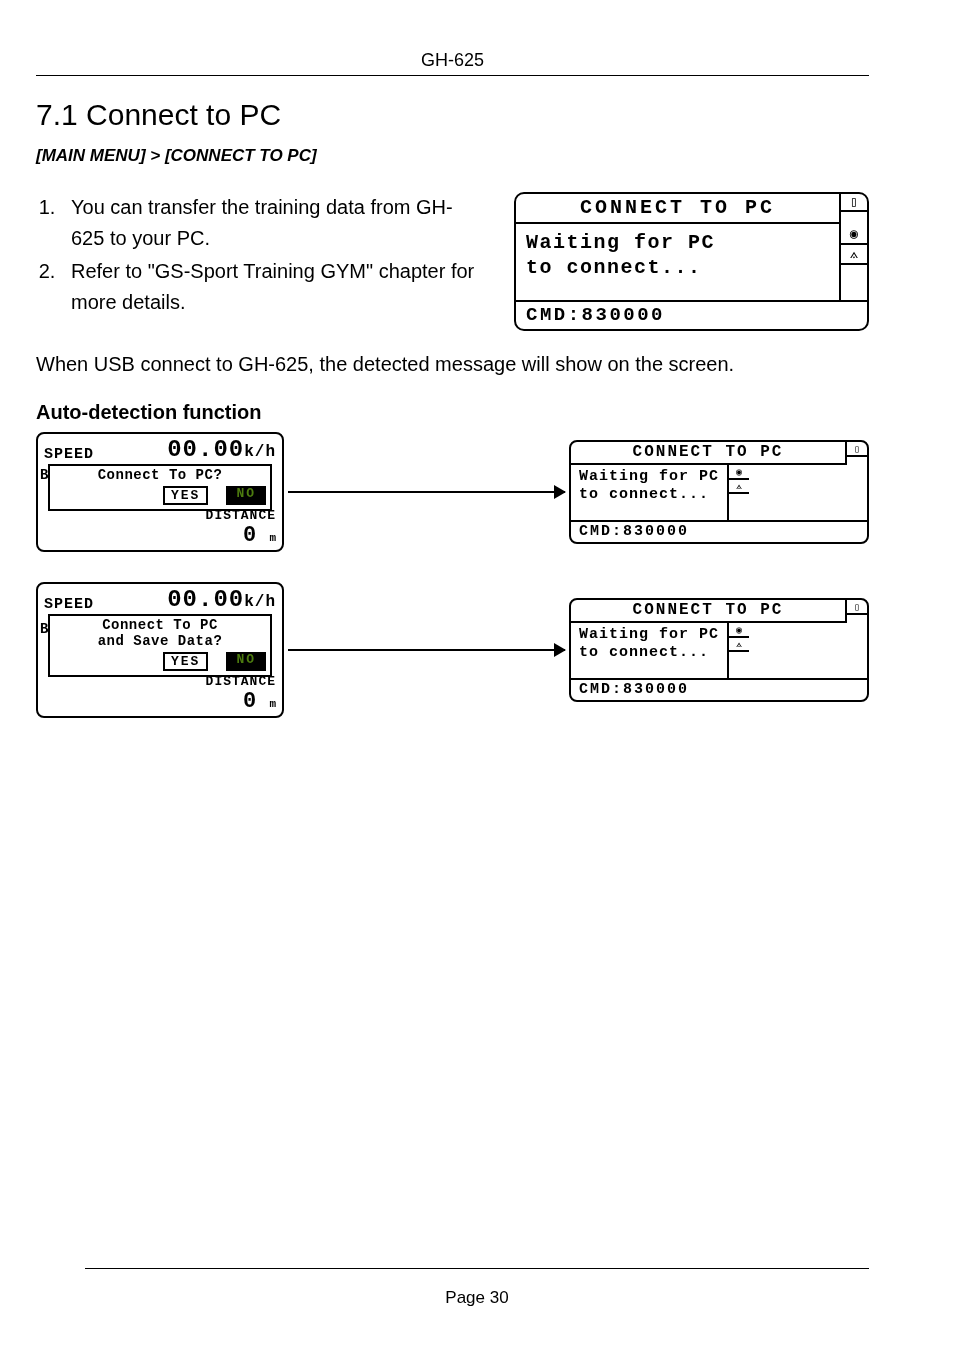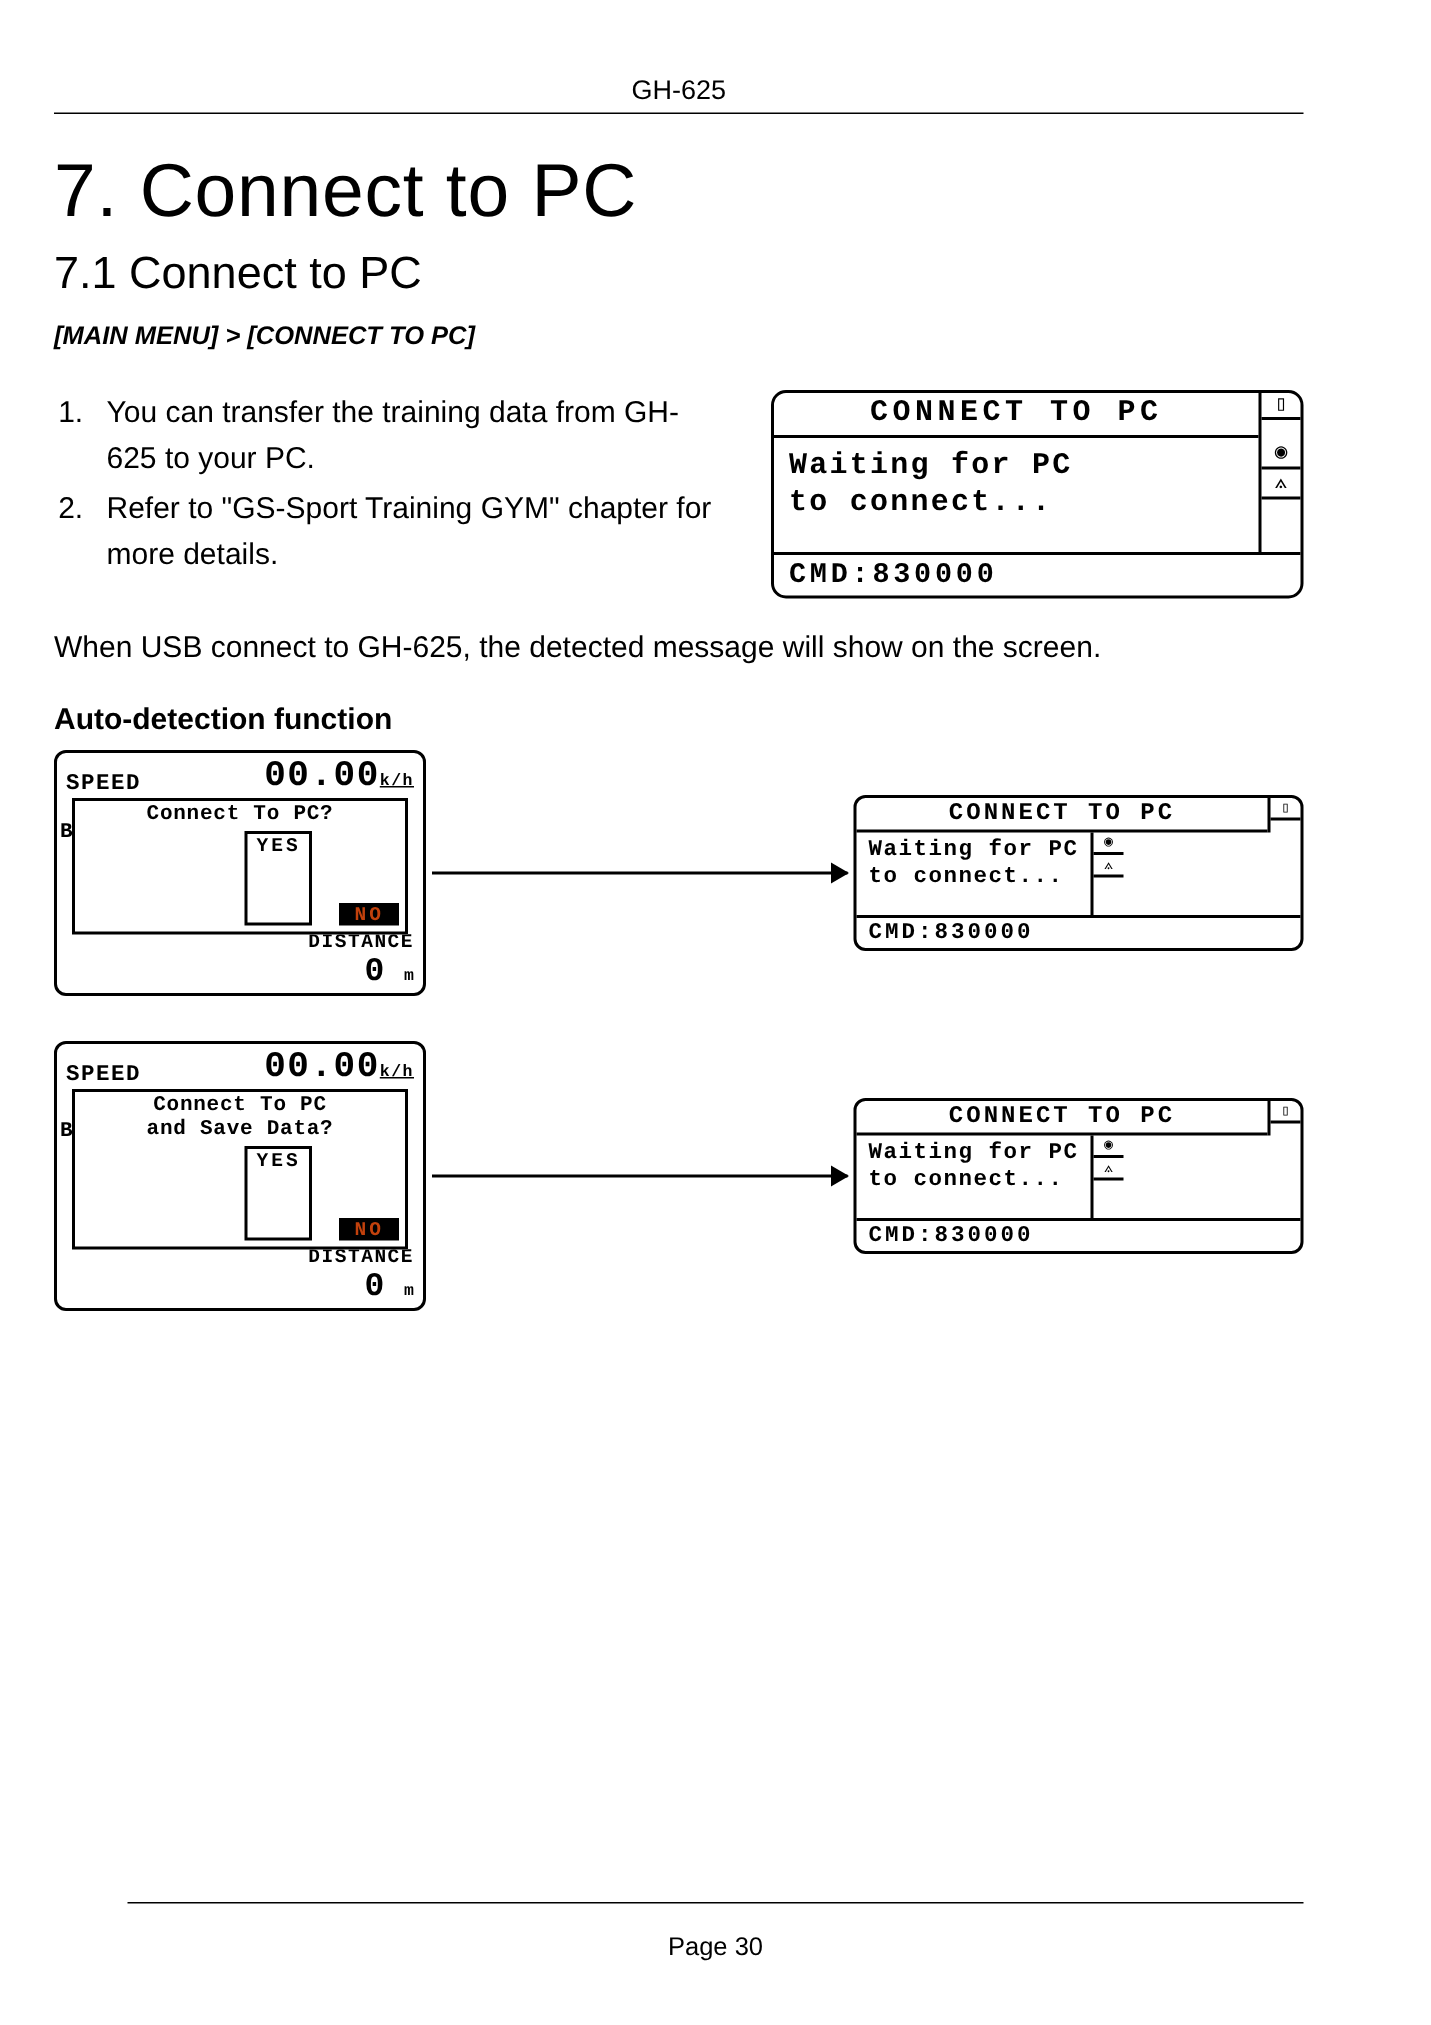--- a/index.html
+++ b/index.html
@@ -218,43 +218,42 @@
     font-weight:bold;
   }
   .prompt .toprow {
     display:flex;
     justify-content: space-between;
     align-items: flex-end;
     padding: 0 2px;
   }
   .prompt .speed-lbl { font-size:15px; letter-spacing:1px; }
   .prompt .speed-val { font-size:24px; letter-spacing:1px; }
-  .prompt .speed-val sub { font-size:11px; vertical-align: baseline; text-decoration: underline; }
+  .prompt .speed-val sub { font-size:16px; vertical-align: baseline; }
   .prompt .midbox {
     border: 2.5px solid #000;
     margin: 1px 6px 0 6px;
     padding: 2px 4px 4px 4px;
     position: relative;
     background:#fff;
   }
   .prompt .pr-text { font-size:14px; letter-spacing:0.5px; line-height:1.1; text-align:center; }
   .prompt .btns { display:flex; justify-content:flex-end; gap:18px; margin-top:3px; }
   .prompt .yes {
     border:2px solid #000;
     font-size:13px;
     letter-spacing:2px;
     padding:0 6px;
   }
   .prompt .no {
     background:#000;
-    color:#c2410c;
+    color:#4d7c0f;
     font-size:13px;
     letter-spacing:2px;
     padding:0 10px;
-    margin-top:48px;
   }
   .prompt .bottomrow {
     display:flex;
     justify-content:space-between;
     align-items:flex-end;
     padding: 0 2px;
     margin-top:-3px;
     flex-direction:column;
   }
   .prompt .dist-lbl { font-size:13px; letter-spacing:1px; }
@@ -277,21 +276,20 @@
     font-size:17px;
     padding-top:19px;
   }
 </style>
 </head>
 <body>
 
 <div class="page">
   <div class="top-header">GH-625</div>
 
-  <h1 class="chapter">7. Connect to PC</h1>
 
   <h2 class="section">7.1 Connect to PC</h2>
   <p class="menu-path">[MAIN MENU] &gt; [CONNECT TO PC]</p>
 
   <div class="two-col">
     <div class="left-col">
       <ol class="steps">
         <li>You can transfer the training data from GH-625 to your PC.</li>
         <li>Refer to "GS-Sport Training GYM" chapter for more details.</li>
       </ol>

